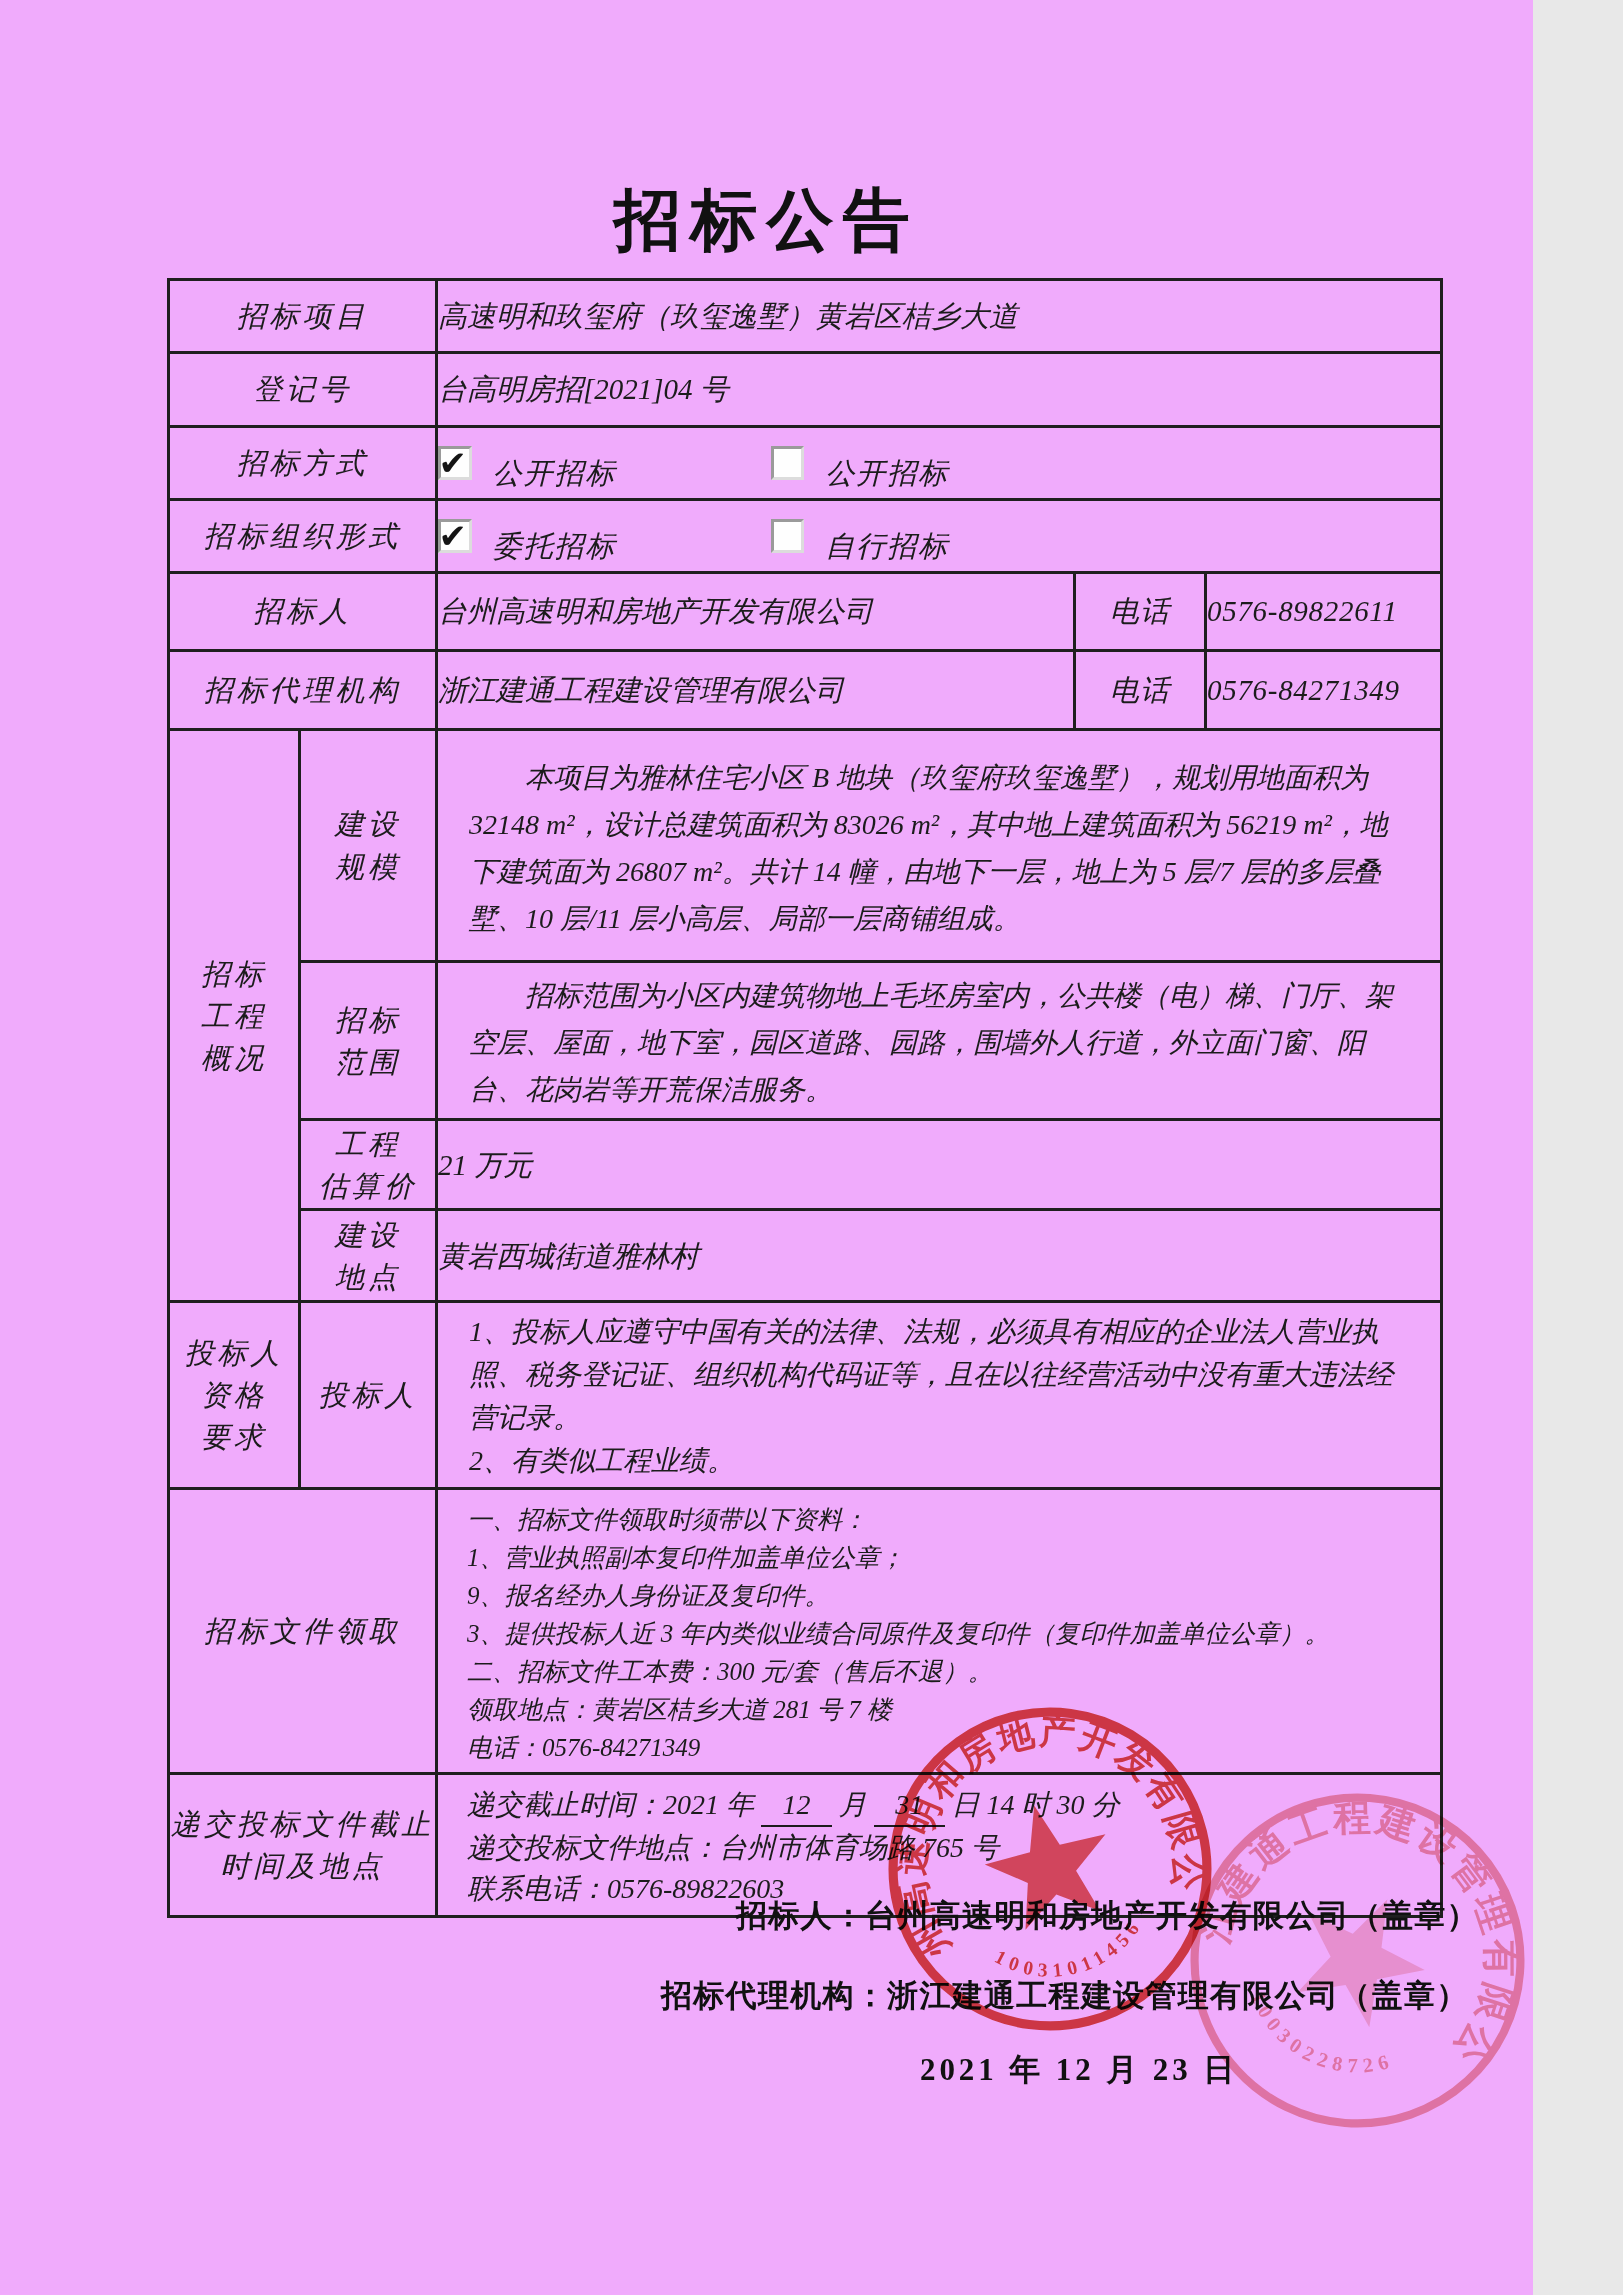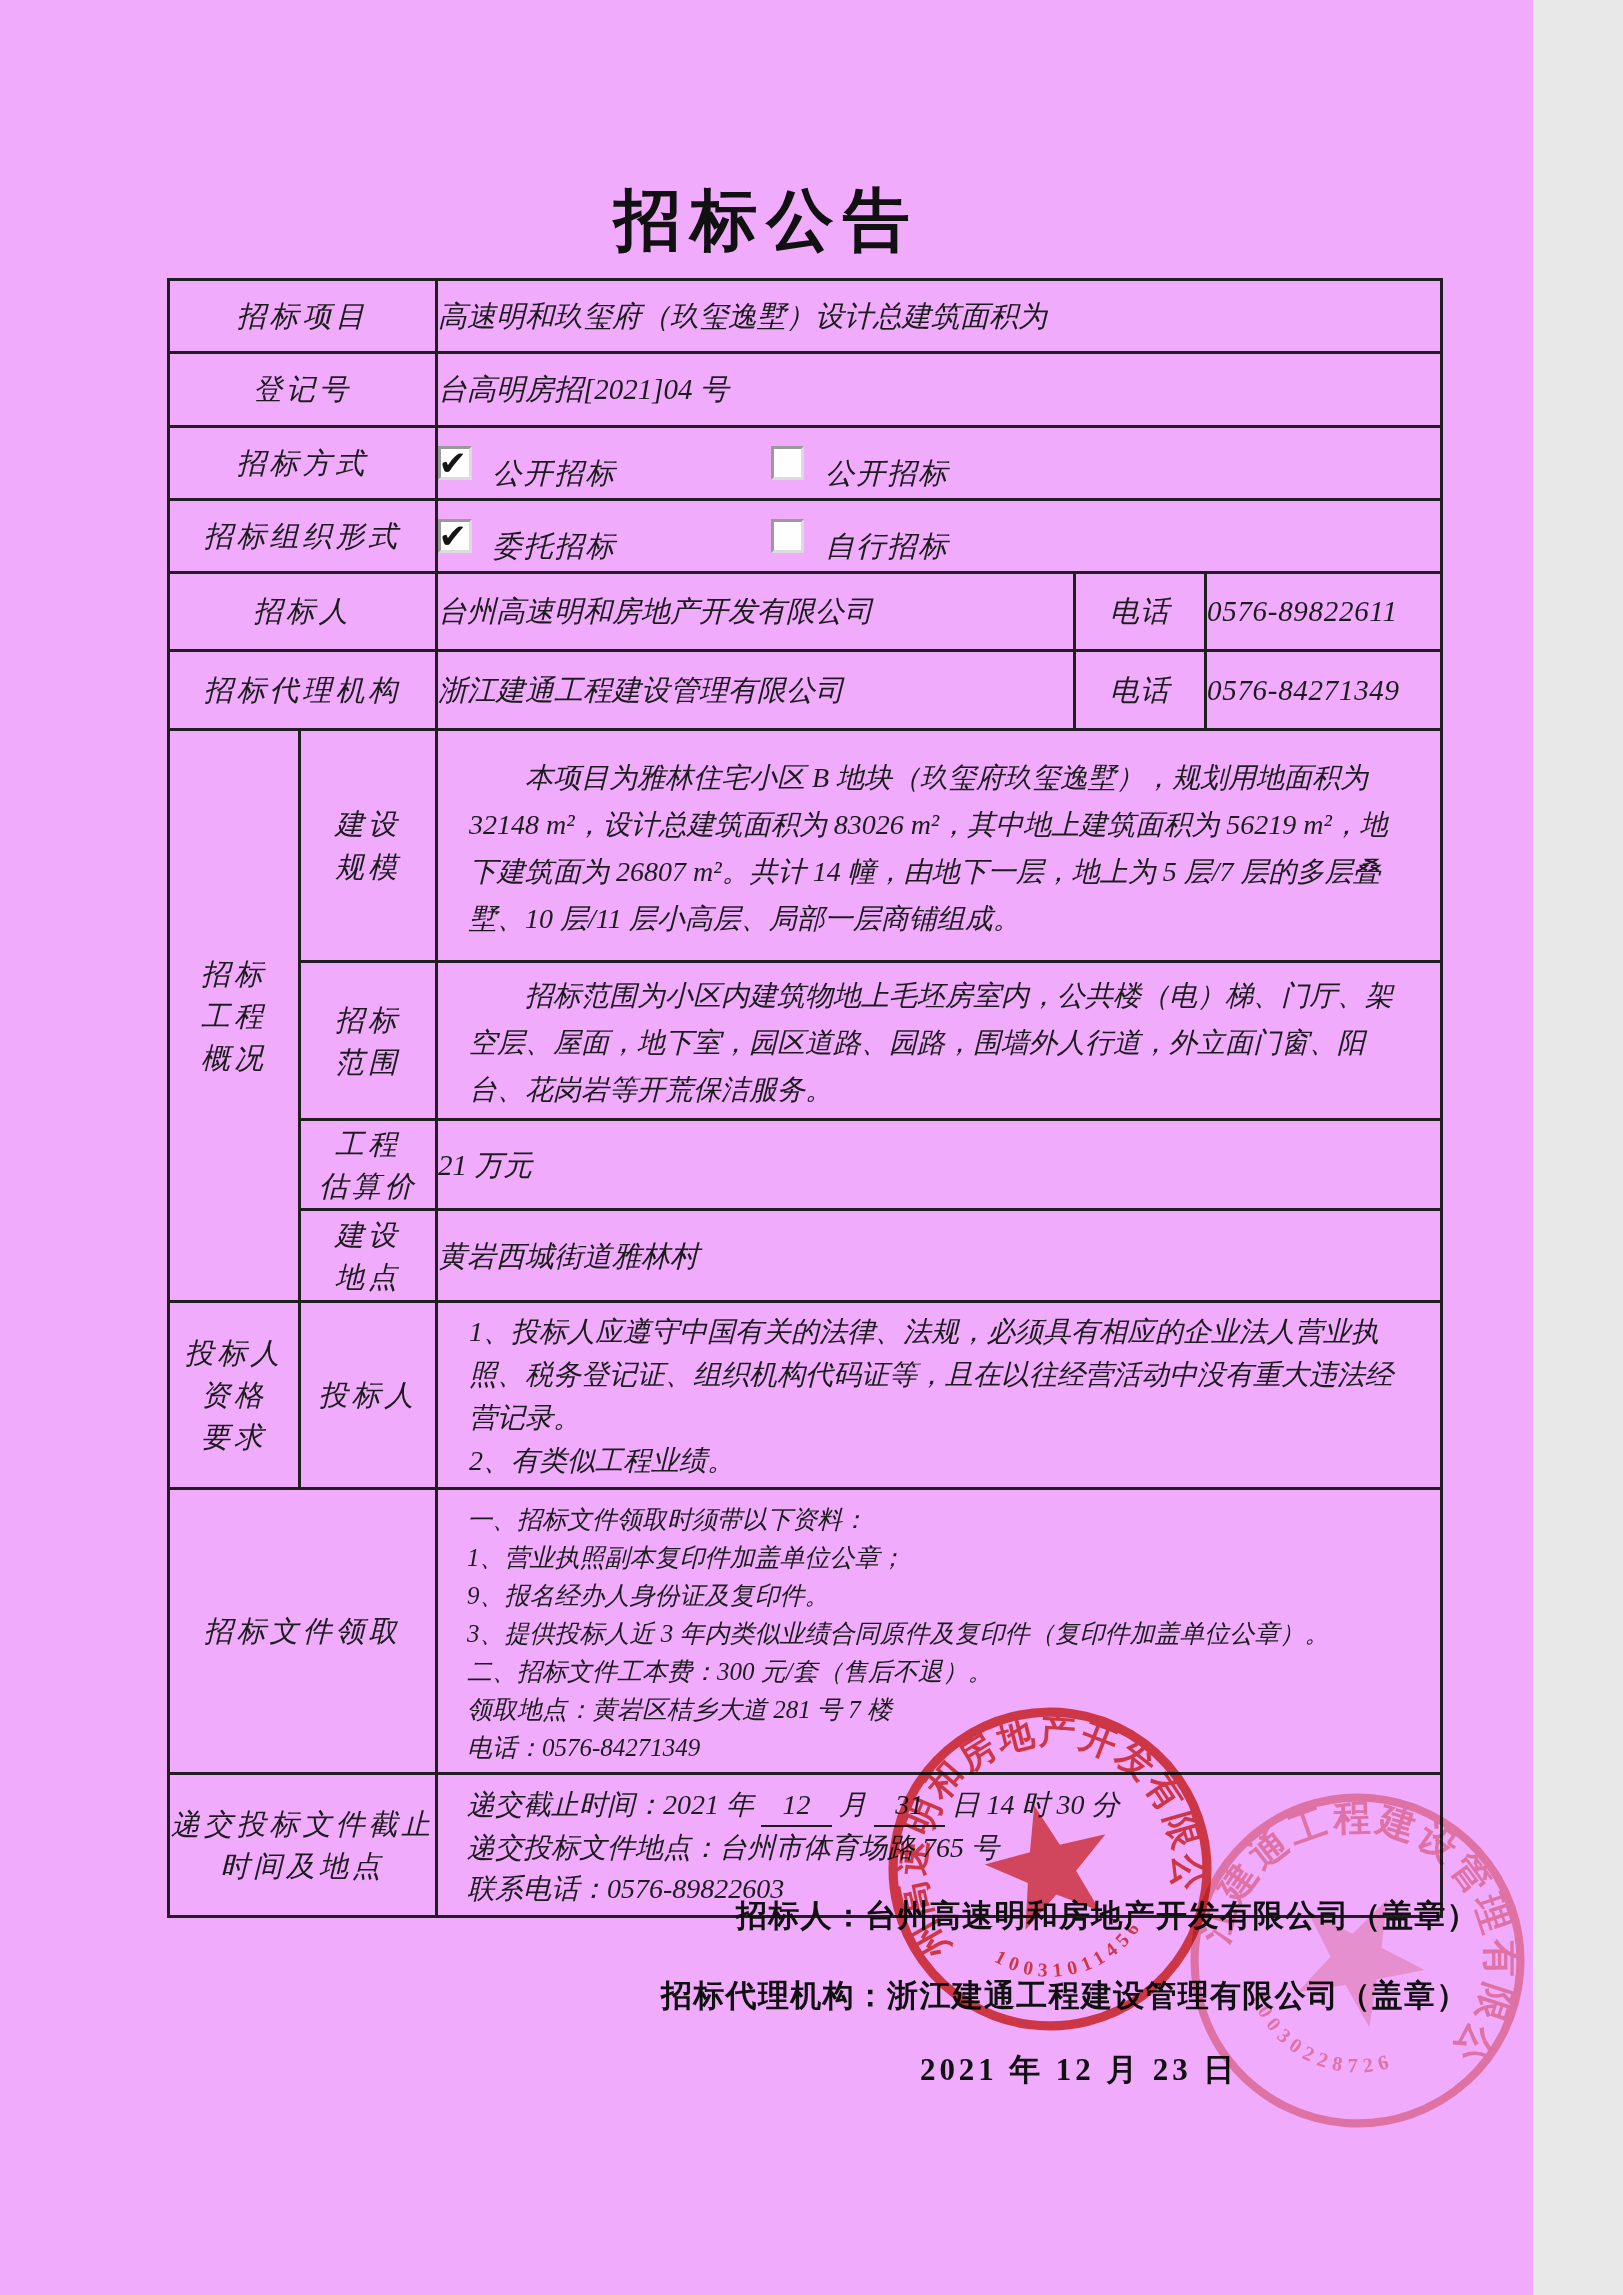--- a/index.html
+++ b/index.html
@@ -63,21 +63,21 @@
       <col style="width:131px">
         <col style="width:137px">
         <col style="width:638px">
       <col style="width:131px">
         <col style="width:236px">
     </colgroup>
 
     <tbody>
         <tr style="height:73px">
       <td class="lab" colspan="2">招标项目</td>
-      <td class="val" colspan="3">高速明和玖玺府（玖玺逸墅）设计总建筑面积为</td>
+      <td class="val" colspan="3">高速明和玖玺府（玖玺逸墅）黄岩区桔乡大道</td>
     </tr>
 
     <tr style="height:74px">
       <td class="lab" colspan="2">登记号</td>
       <td class="val" colspan="3">台高明房招[2021]04 号</td>
     </tr>
 
     <tr style="height:73px">
       <td class="lab" colspan="2">招标方式</td>
       <td class="val" colspan="3">

